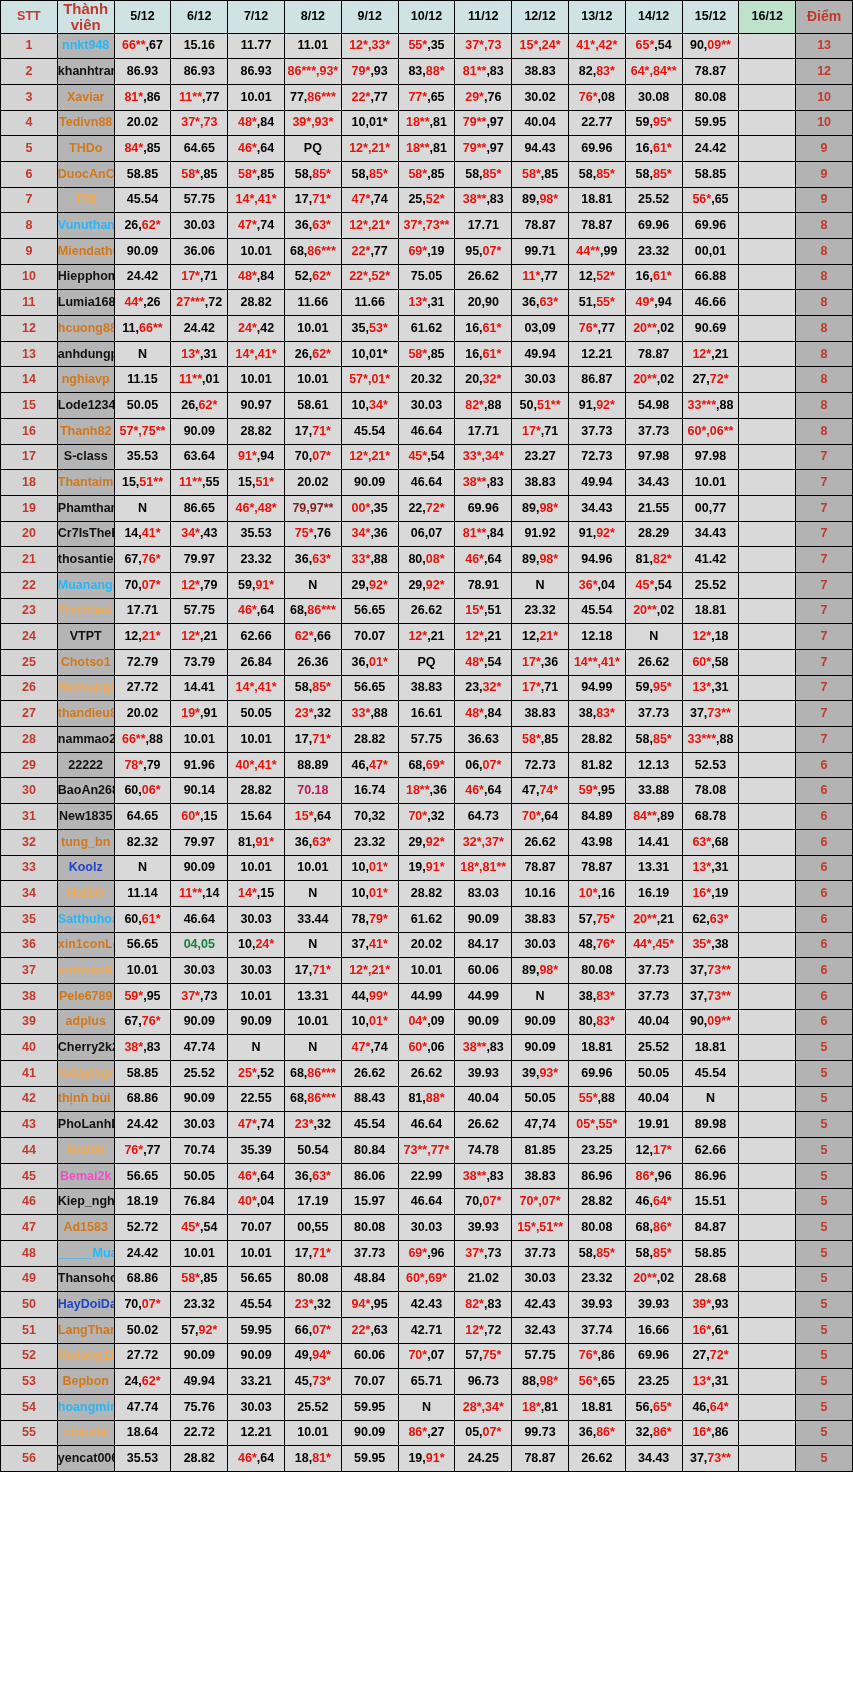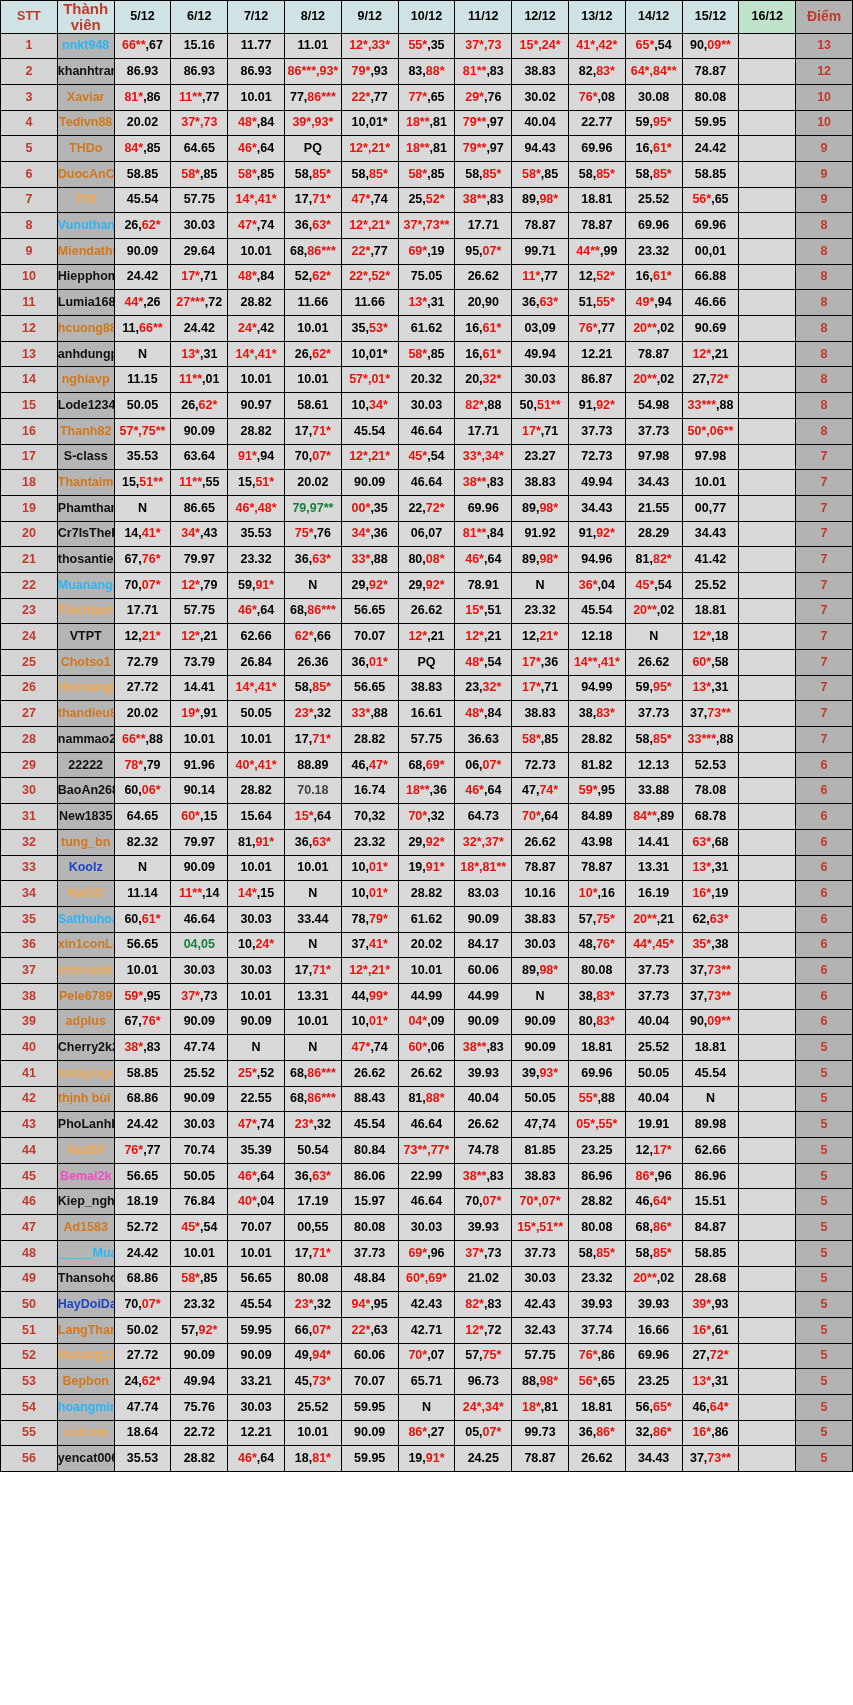--- a/index.html
+++ b/index.html
@@ -201,21 +201,21 @@
           <td class="c-val"><span style="color: rgb(0, 0, 0);">78.87</span></td>
           <td class="c-val"><span style="color: rgb(0, 0, 0);">69.96</span></td>
           <td class="c-val"><span style="color: rgb(0, 0, 0);">69.96</span></td>
           <td class="c-empty"></td>
           <td class="c-diem">8</td>
         </tr>
         <tr>
           <td class="c-stt">9</td>
           <td class="c-name" style="color: rgb(210, 120, 26);">Miendathua6683</td>
           <td class="c-val"><span style="color: rgb(0, 0, 0);">90.09</span></td>
-          <td class="c-val"><span style="color: rgb(0, 0, 0);">29.64</span></td>
+          <td class="c-val"><span style="color: rgb(0, 0, 0);">36.06</span></td>
           <td class="c-val"><span style="color: rgb(0, 0, 0);">10.01</span></td>
           <td class="c-val"><span style="color: rgb(0, 0, 0);">68,</span><span style="color: rgb(232, 18, 12);">86***</span></td>
           <td class="c-val"><span style="color: rgb(232, 18, 12);">22*</span><span style="color: rgb(0, 0, 0);">,77</span></td>
           <td class="c-val"><span style="color: rgb(232, 18, 12);">69*</span><span style="color: rgb(0, 0, 0);">,19</span></td>
           <td class="c-val"><span style="color: rgb(0, 0, 0);">95,</span><span style="color: rgb(232, 18, 12);">07*</span></td>
           <td class="c-val"><span style="color: rgb(0, 0, 0);">99.71</span></td>
           <td class="c-val"><span style="color: rgb(232, 18, 12);">44**</span><span style="color: rgb(0, 0, 0);">,99</span></td>
           <td class="c-val"><span style="color: rgb(0, 0, 0);">23.32</span></td>
           <td class="c-val"><span style="color: rgb(0, 0, 0);">00,01</span></td>
           <td class="c-empty"></td>
@@ -329,21 +329,21 @@
           <td class="c-val"><span style="color: rgb(232, 18, 12);">57*,75**</span></td>
           <td class="c-val"><span style="color: rgb(0, 0, 0);">90.09</span></td>
           <td class="c-val"><span style="color: rgb(0, 0, 0);">28.82</span></td>
           <td class="c-val"><span style="color: rgb(0, 0, 0);">17,</span><span style="color: rgb(232, 18, 12);">71*</span></td>
           <td class="c-val"><span style="color: rgb(0, 0, 0);">45.54</span></td>
           <td class="c-val"><span style="color: rgb(0, 0, 0);">46.64</span></td>
           <td class="c-val"><span style="color: rgb(0, 0, 0);">17.71</span></td>
           <td class="c-val"><span style="color: rgb(232, 18, 12);">17*</span><span style="color: rgb(0, 0, 0);">,71</span></td>
           <td class="c-val"><span style="color: rgb(0, 0, 0);">37.73</span></td>
           <td class="c-val"><span style="color: rgb(0, 0, 0);">37.73</span></td>
-          <td class="c-val"><span style="color: rgb(232, 18, 12);">50*,06**</span></td>
+          <td class="c-val"><span style="color: rgb(232, 18, 12);">60*,06**</span></td>
           <td class="c-empty"></td>
           <td class="c-diem">8</td>
         </tr>
         <tr>
           <td class="c-stt">17</td>
           <td class="c-name" style="color: rgb(17, 17, 17);">S-class</td>
           <td class="c-val"><span style="color: rgb(0, 0, 0);">35.53</span></td>
           <td class="c-val"><span style="color: rgb(0, 0, 0);">63.64</span></td>
           <td class="c-val"><span style="color: rgb(232, 18, 12);">91*</span><span style="color: rgb(0, 0, 0);">,94</span></td>
           <td class="c-val"><span style="color: rgb(0, 0, 0);">70,</span><span style="color: rgb(232, 18, 12);">07*</span></td>
@@ -373,21 +373,21 @@
           <td class="c-val"><span style="color: rgb(0, 0, 0);">10.01</span></td>
           <td class="c-empty"></td>
           <td class="c-diem">7</td>
         </tr>
         <tr>
           <td class="c-stt">19</td>
           <td class="c-name" style="color: rgb(17, 17, 17);">Phamthanh18</td>
           <td class="c-val"><span style="color: rgb(0, 0, 0);">N</span></td>
           <td class="c-val"><span style="color: rgb(0, 0, 0);">86.65</span></td>
           <td class="c-val"><span style="color: rgb(232, 18, 12);">46*,48*</span></td>
-          <td class="c-val"><span style="color: #15803d;">79,97**</span></td>
+          <td class="c-val"><span style="color: #7f1d1d;">79,97**</span></td>
           <td class="c-val"><span style="color: rgb(232, 18, 12);">00*</span><span style="color: rgb(0, 0, 0);">,35</span></td>
           <td class="c-val"><span style="color: rgb(0, 0, 0);">22,</span><span style="color: rgb(232, 18, 12);">72*</span></td>
           <td class="c-val"><span style="color: rgb(0, 0, 0);">69.96</span></td>
           <td class="c-val"><span style="color: rgb(0, 0, 0);">89,</span><span style="color: rgb(232, 18, 12);">98*</span></td>
           <td class="c-val"><span style="color: rgb(0, 0, 0);">34.43</span></td>
           <td class="c-val"><span style="color: rgb(0, 0, 0);">21.55</span></td>
           <td class="c-val"><span style="color: rgb(0, 0, 0);">00,77</span></td>
           <td class="c-empty"></td>
           <td class="c-diem">7</td>
         </tr>
@@ -560,21 +560,21 @@
           <td class="c-val"><span style="color: rgb(0, 0, 0);">52.53</span></td>
           <td class="c-empty"></td>
           <td class="c-diem">6</td>
         </tr>
         <tr>
           <td class="c-stt">30</td>
           <td class="c-name" style="color: rgb(17, 17, 17);">BaoAn268</td>
           <td class="c-val"><span style="color: rgb(0, 0, 0);">60,</span><span style="color: rgb(232, 18, 12);">06*</span></td>
           <td class="c-val"><span style="color: rgb(0, 0, 0);">90.14</span></td>
           <td class="c-val"><span style="color: rgb(0, 0, 0);">28.82</span></td>
-          <td class="c-val"><span style="color: #404040; margin-top: 45px;">70.18</span></td>
+          <td class="c-val"><span style="color: #be185d; margin-top: 45px;">70.18</span></td>
           <td class="c-val"><span style="color: rgb(0, 0, 0);">16.74</span></td>
           <td class="c-val"><span style="color: rgb(232, 18, 12);">18**</span><span style="color: rgb(0, 0, 0);">,36</span></td>
           <td class="c-val"><span style="color: rgb(232, 18, 12);">46*</span><span style="color: rgb(0, 0, 0);">,64</span></td>
           <td class="c-val"><span style="color: rgb(0, 0, 0);">47,</span><span style="color: rgb(232, 18, 12);">74*</span></td>
           <td class="c-val"><span style="color: rgb(232, 18, 12);">59*</span><span style="color: rgb(0, 0, 0);">,95</span></td>
           <td class="c-val"><span style="color: rgb(0, 0, 0);">33.88</span></td>
           <td class="c-val"><span style="color: rgb(0, 0, 0);">78.08</span></td>
           <td class="c-empty"></td>
           <td class="c-diem">6</td>
         </tr>
@@ -971,21 +971,21 @@
         </tr>
         <tr>
           <td class="c-stt">54</td>
           <td class="c-name" style="color: rgb(41, 182, 246);">hoangminhks</td>
           <td class="c-val"><span style="color: rgb(0, 0, 0);">47.74</span></td>
           <td class="c-val"><span style="color: rgb(0, 0, 0);">75.76</span></td>
           <td class="c-val"><span style="color: rgb(0, 0, 0);">30.03</span></td>
           <td class="c-val"><span style="color: rgb(0, 0, 0);">25.52</span></td>
           <td class="c-val"><span style="color: rgb(0, 0, 0);">59.95</span></td>
           <td class="c-val"><span style="color: rgb(0, 0, 0);">N</span></td>
-          <td class="c-val"><span style="color: rgb(232, 18, 12);">24*,34*</span></td>
+          <td class="c-val"><span style="color: rgb(232, 18, 12);">28*,34*</span></td>
           <td class="c-val"><span style="color: rgb(232, 18, 12);">18*</span><span style="color: rgb(0, 0, 0);">,81</span></td>
           <td class="c-val"><span style="color: rgb(0, 0, 0);">18.81</span></td>
           <td class="c-val"><span style="color: rgb(0, 0, 0);">56,</span><span style="color: rgb(232, 18, 12);">65*</span></td>
           <td class="c-val"><span style="color: rgb(0, 0, 0);">46,</span><span style="color: rgb(232, 18, 12);">64*</span></td>
           <td class="c-empty"></td>
           <td class="c-diem">5</td>
         </tr>
         <tr>
           <td class="c-stt">55</td>
           <td class="c-name" style="color: rgb(242, 169, 80);">cuicute</td>

